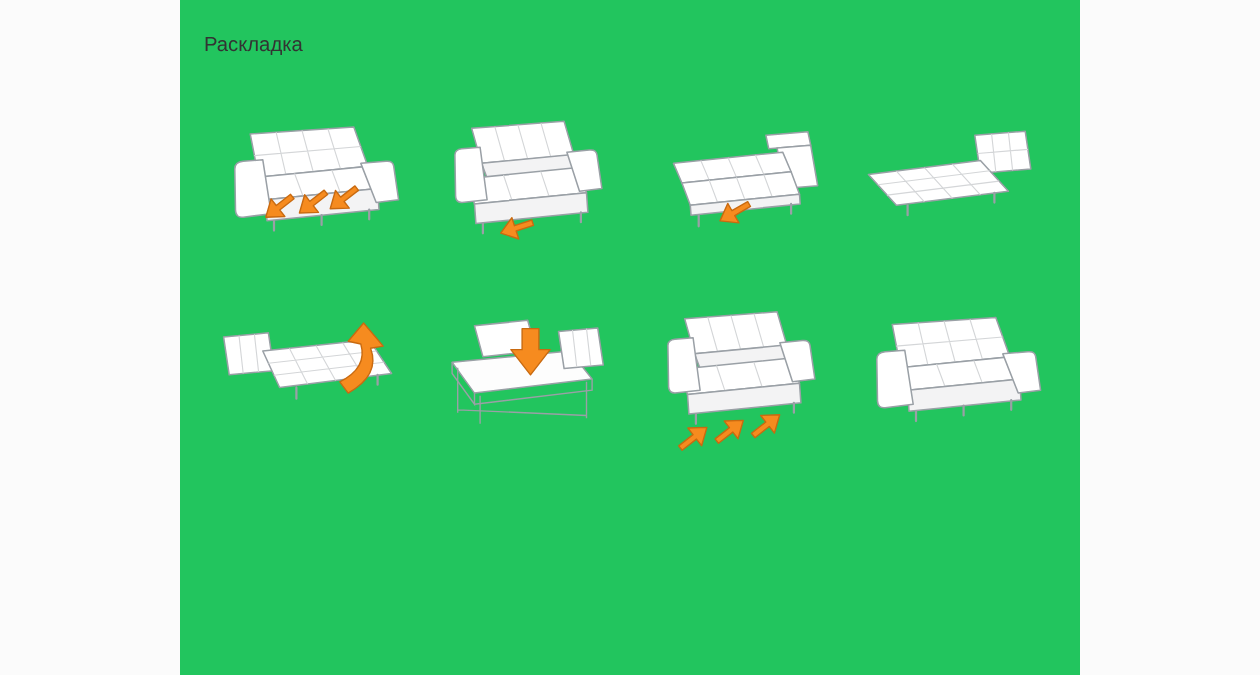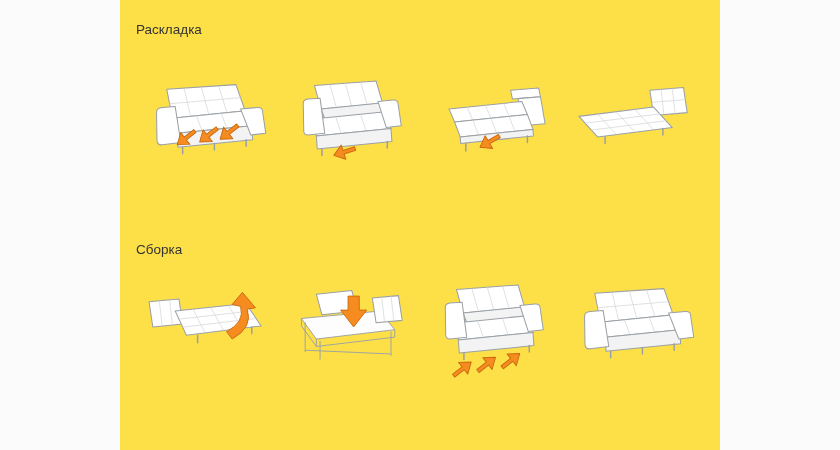--- a/index.html
+++ b/index.html
@@ -3,21 +3,21 @@
 <meta charset="utf-8">
 <style>
   :root{
     --accent:#F68B1F;
     --accent-dark:#C96A10;
     --line:#9aa0a6;
   }
   *{box-sizing:border-box;}
   body{margin:0;background:#fbfbfb;font-family:"Liberation Sans",sans-serif;}
   .page{width:840px;height:450px;position:relative;background:#fbfbfb;overflow:hidden;}
-  .panel{position:absolute;left:120px;top:0;width:600px;height:450px;background:#fde047;padding:22px 16px;}
+  .panel{position:absolute;left:120px;top:0;width:600px;height:450px;background:#22c55e;padding:22px 16px;}
   .section-title{font-size:13.5px;color:#333;margin:0;font-weight:400;}
   .row{display:flex;justify-content:space-between;}
   .row1{margin-top:40px;}
   .title2{margin-top:62px;}
   .row2{margin-top:24px;}
   .step{margin:0;width:140px;}
   svg.illu{width:140px;height:103px;display:block;overflow:visible;}
   
   .ln{fill:#ffffff;stroke:var(--line);stroke-width:1.1;stroke-linejoin:round;}
   .ln2{fill:#f3f3f4;stroke:var(--line);stroke-width:1.1;stroke-linejoin:round;}
@@ -107,21 +107,20 @@
             <path class="q" d="M104,13 L107,40 M116,12 L119,39 M94,27 L130,24"></path>
             <path class="ln" d="M16,42 L96,32 L116,54 L36,64 Z"></path>
             <path class="q" d="M22.7,49.3 L102.7,39.3 M29.3,56.7 L109.3,46.7 M36,39.5 L56,61.5 M56,37 L76,59 M76,34.5 L96,56.5"></path>
             <path class="leg" d="M44,64 L44,71 M106,55 L106,62"></path>
           </g>
         </svg>
       </figure>
 
     </div>
 
-    <h2 class="section-title title2">Сборка</h2>
 
     <div class="row row2">
 
       <figure class="step">
         <svg class="illu" viewBox="0 0 150 110">
           <g>
             <path class="ln" d="M14,22 L46,19 L50,46 L18,49 Z"></path>
             <path class="q" d="M25,21 L28,48 M36,20 L39,47"></path>
             <path class="ln" d="M42,32 L118,24 L134,48 L54,58 Z"></path>
             <path class="q" d="M46,40.7 L123.3,32 M50,49.3 L128.7,40 M61,30 L74,55.5 M80,28 L94,53 M99,26 L114,50.5"></path>

